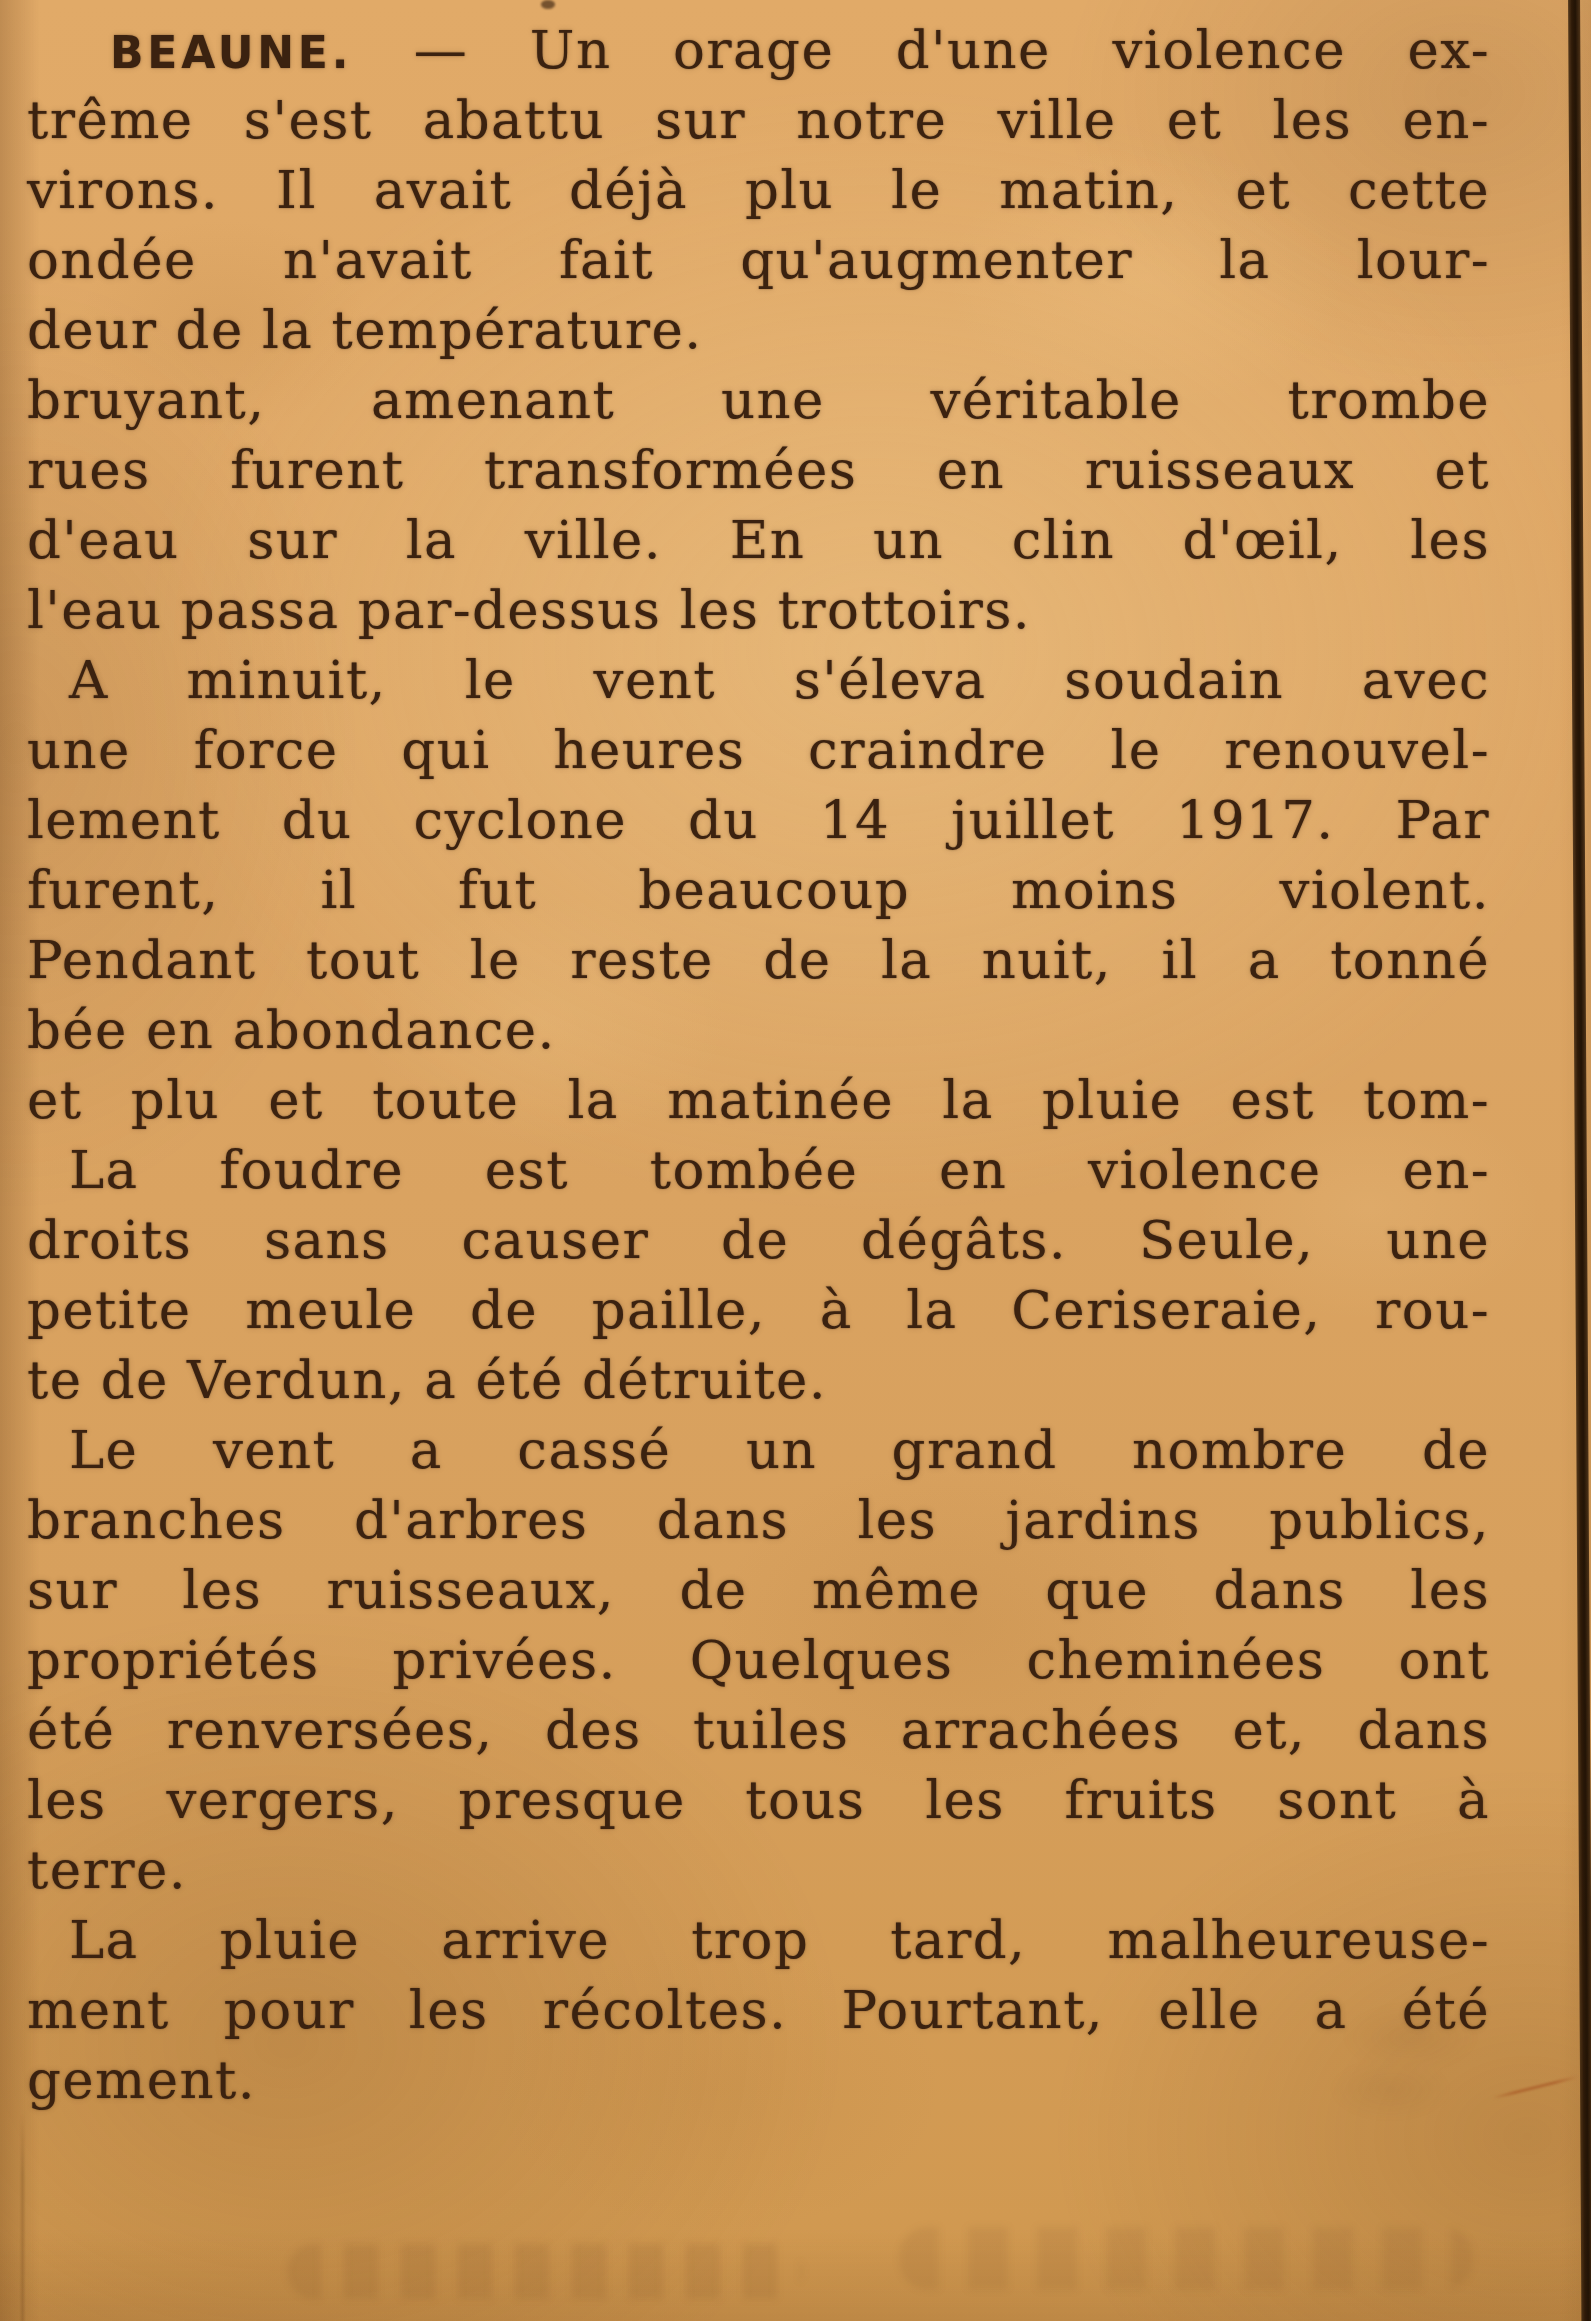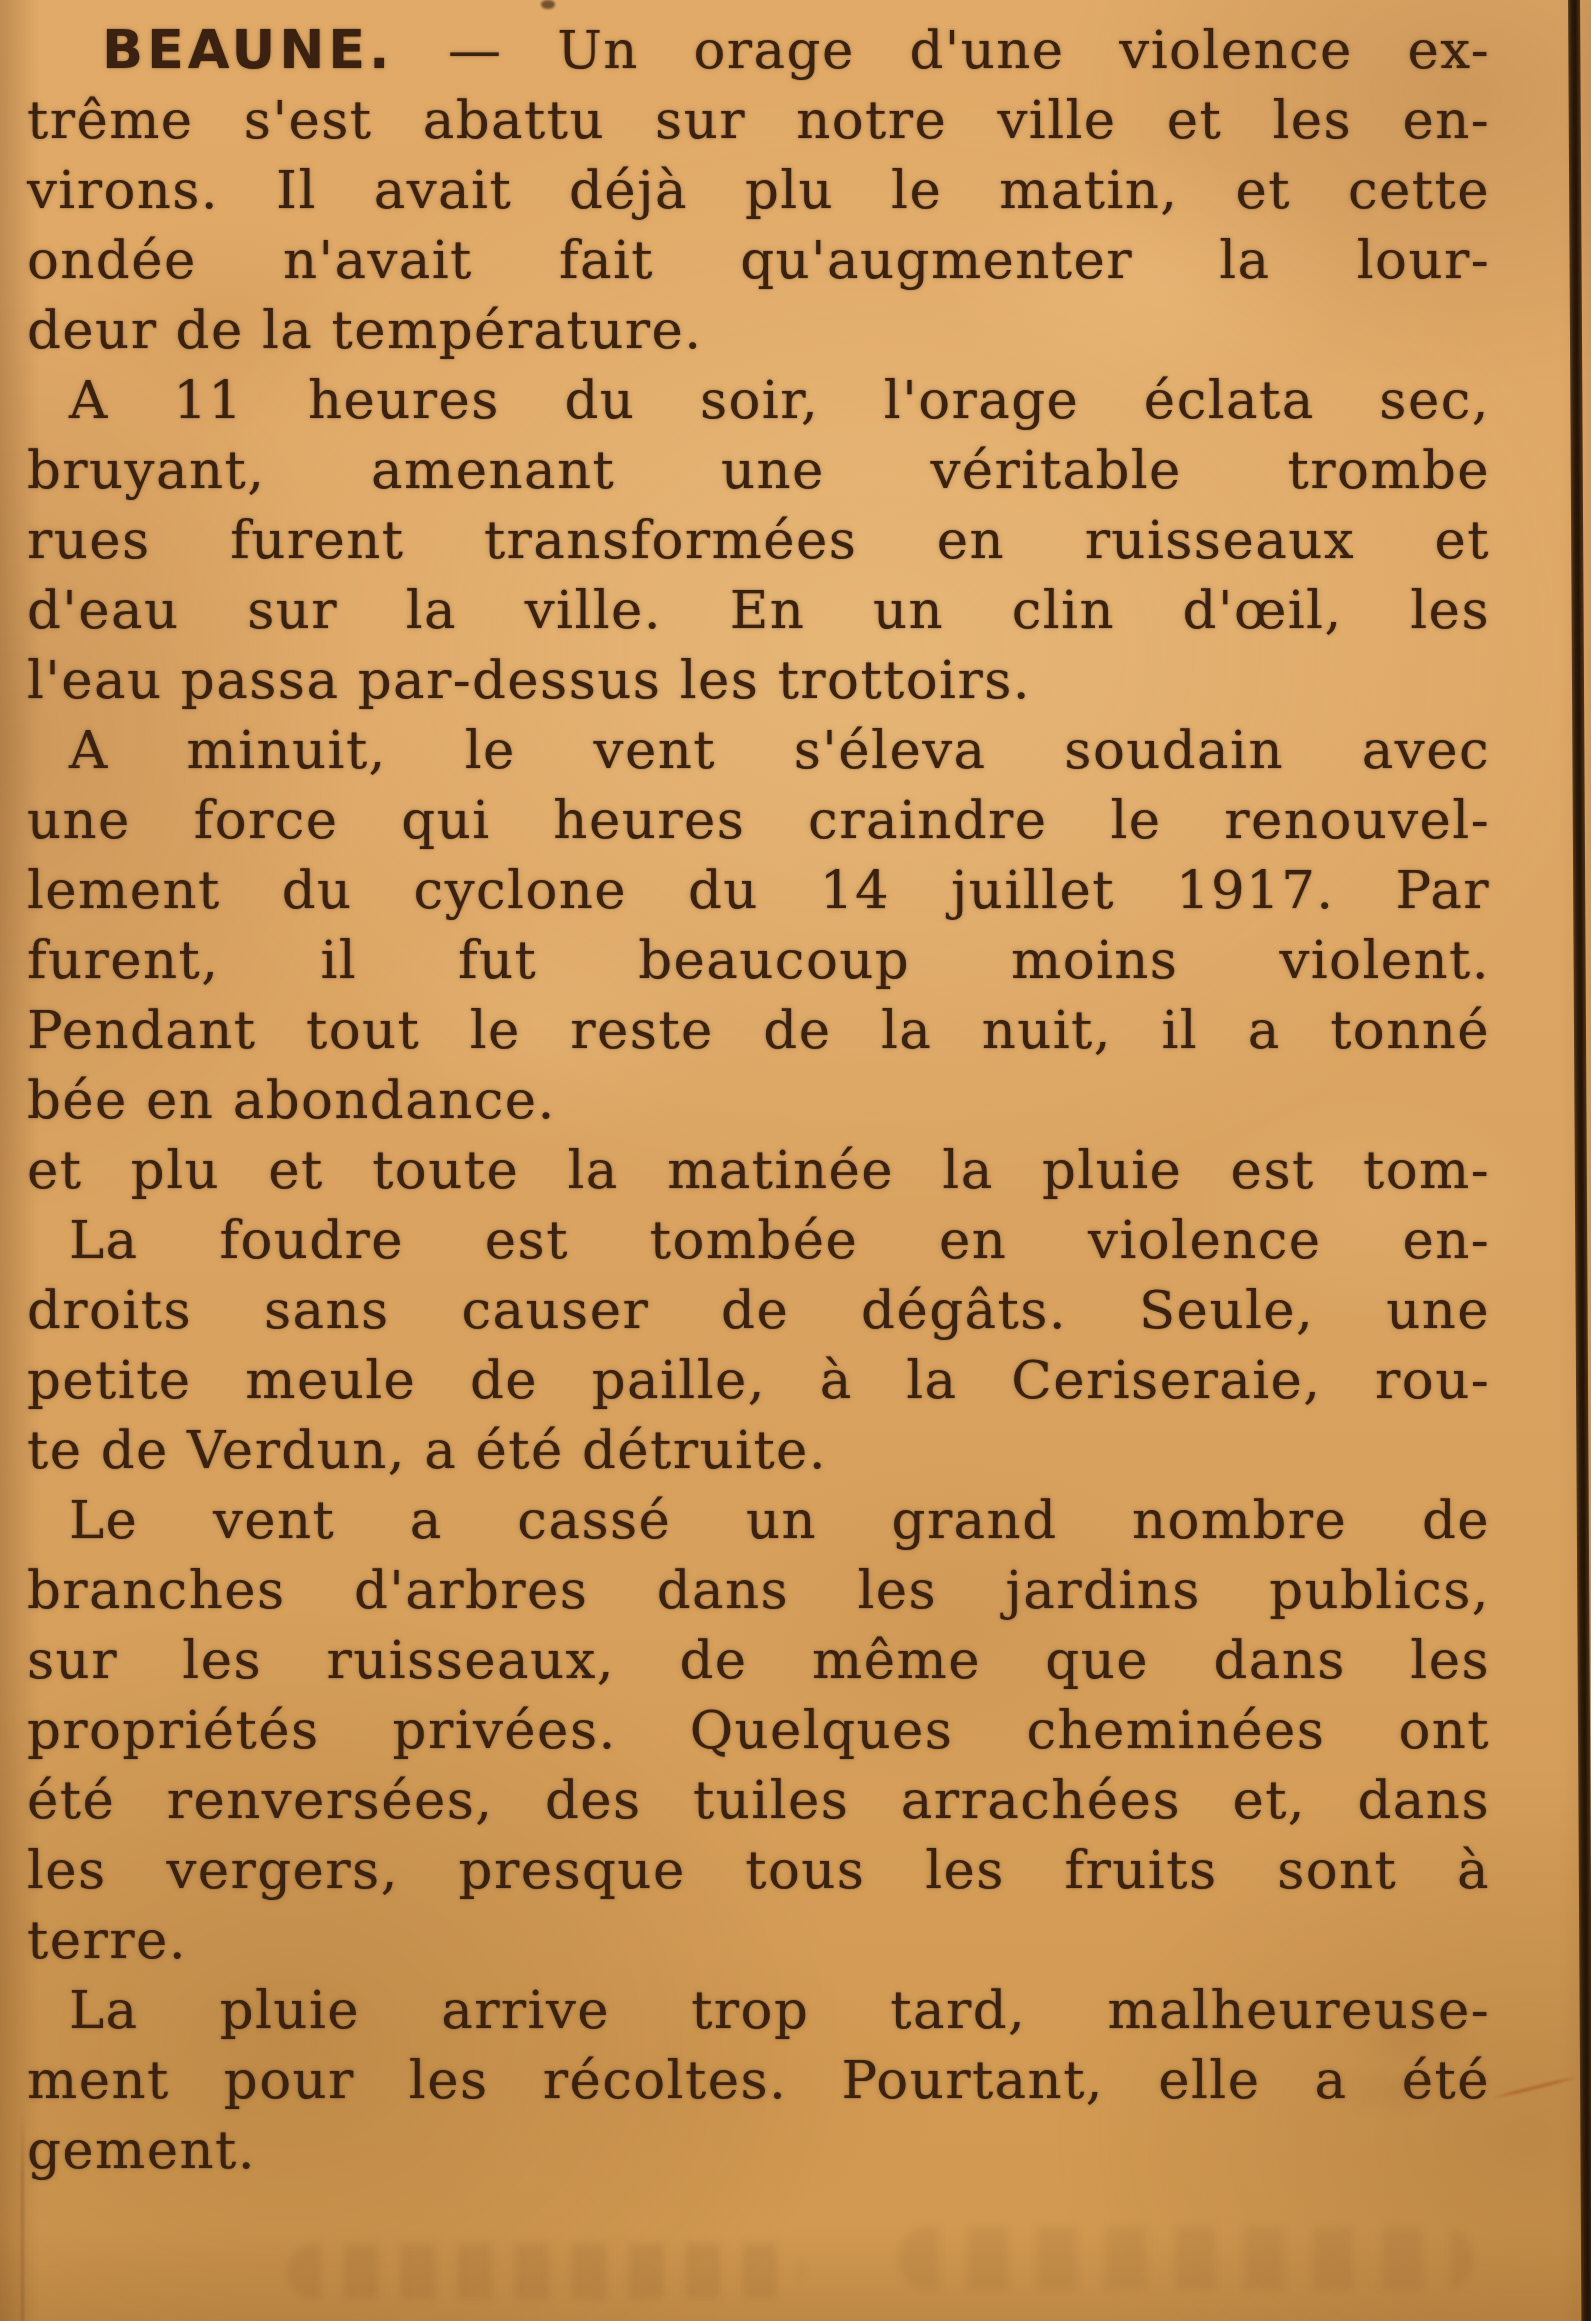--- a/index.html
+++ b/index.html
@@ -37,22 +37,23 @@
     text-shadow: 0 0 1.9px rgba(59,34,16,.55), 0 0 6.7px rgba(59,34,16,.16);
   }
   .paragraph { margin: 0; }
   .line { height: 70px; line-height: 70px; }
   .line.j { text-align: justify; text-align-last: justify; }
   .line.ind { padding-left: 42px; }
   .line.ind-lead { padding-left: 75px; }
   .lead-word {
     font-family: "DejaVu Sans", "Liberation Sans", sans-serif;
     font-weight: bold;
-    font-size: 54px;
+    font-size: 44px;
     letter-spacing: 3.8px;
+    margin-left: 8px;
   }
   .column-rule {
     position: absolute; left: 1568px; top: -7.6px; width: 12.4px; height: 2342px;
     background: linear-gradient(90deg, rgba(46,26,8,.75), #2e1a08 30%, #221305 60%, rgba(46,26,8,.8));
     border-radius: 6.7px;
     transform: rotate(-0.33deg); transform-origin: top center;
     filter: blur(0.4px);
   }
   .ghost {
     position: absolute; pointer-events: none; filter: blur(3.8px);
@@ -94,21 +95,20 @@
 
 <div class="article">
     <div class="paragraph">
       <div class="line j ind-lead"><span class="lead-word">BEAUNE.</span> — Un orage d'une violence ex-</div>
       <div class="line j">trême s'est abattu sur notre ville et les en-</div>
       <div class="line j">virons. Il avait déjà plu le matin, et cette</div>
       <div class="line j">ondée n'avait fait qu'augmenter la lour-</div>
       <div class="line">deur de la température.</div>
     </div>
     <div class="paragraph">
-      <div class="line j ind">A 11 heures du soir, l'orage éclata sec,</div>
       <div class="line j">bruyant, amenant une véritable trombe</div>
       <div class="line j">rues furent transformées en ruisseaux et</div>
       <div class="line j">d'eau sur la ville. En un clin d'œil, les</div>
       <div class="line">l'eau passa par-dessus les trottoirs.</div>
     </div>
     <div class="paragraph">
       <div class="line j ind">A minuit, le vent s'éleva soudain avec</div>
       <div class="line j">une force qui heures craindre le renouvel-</div>
       <div class="line j">lement du cyclone du 14 juillet 1917. Par</div>
       <div class="line j">furent, il fut beaucoup moins violent.</div>

